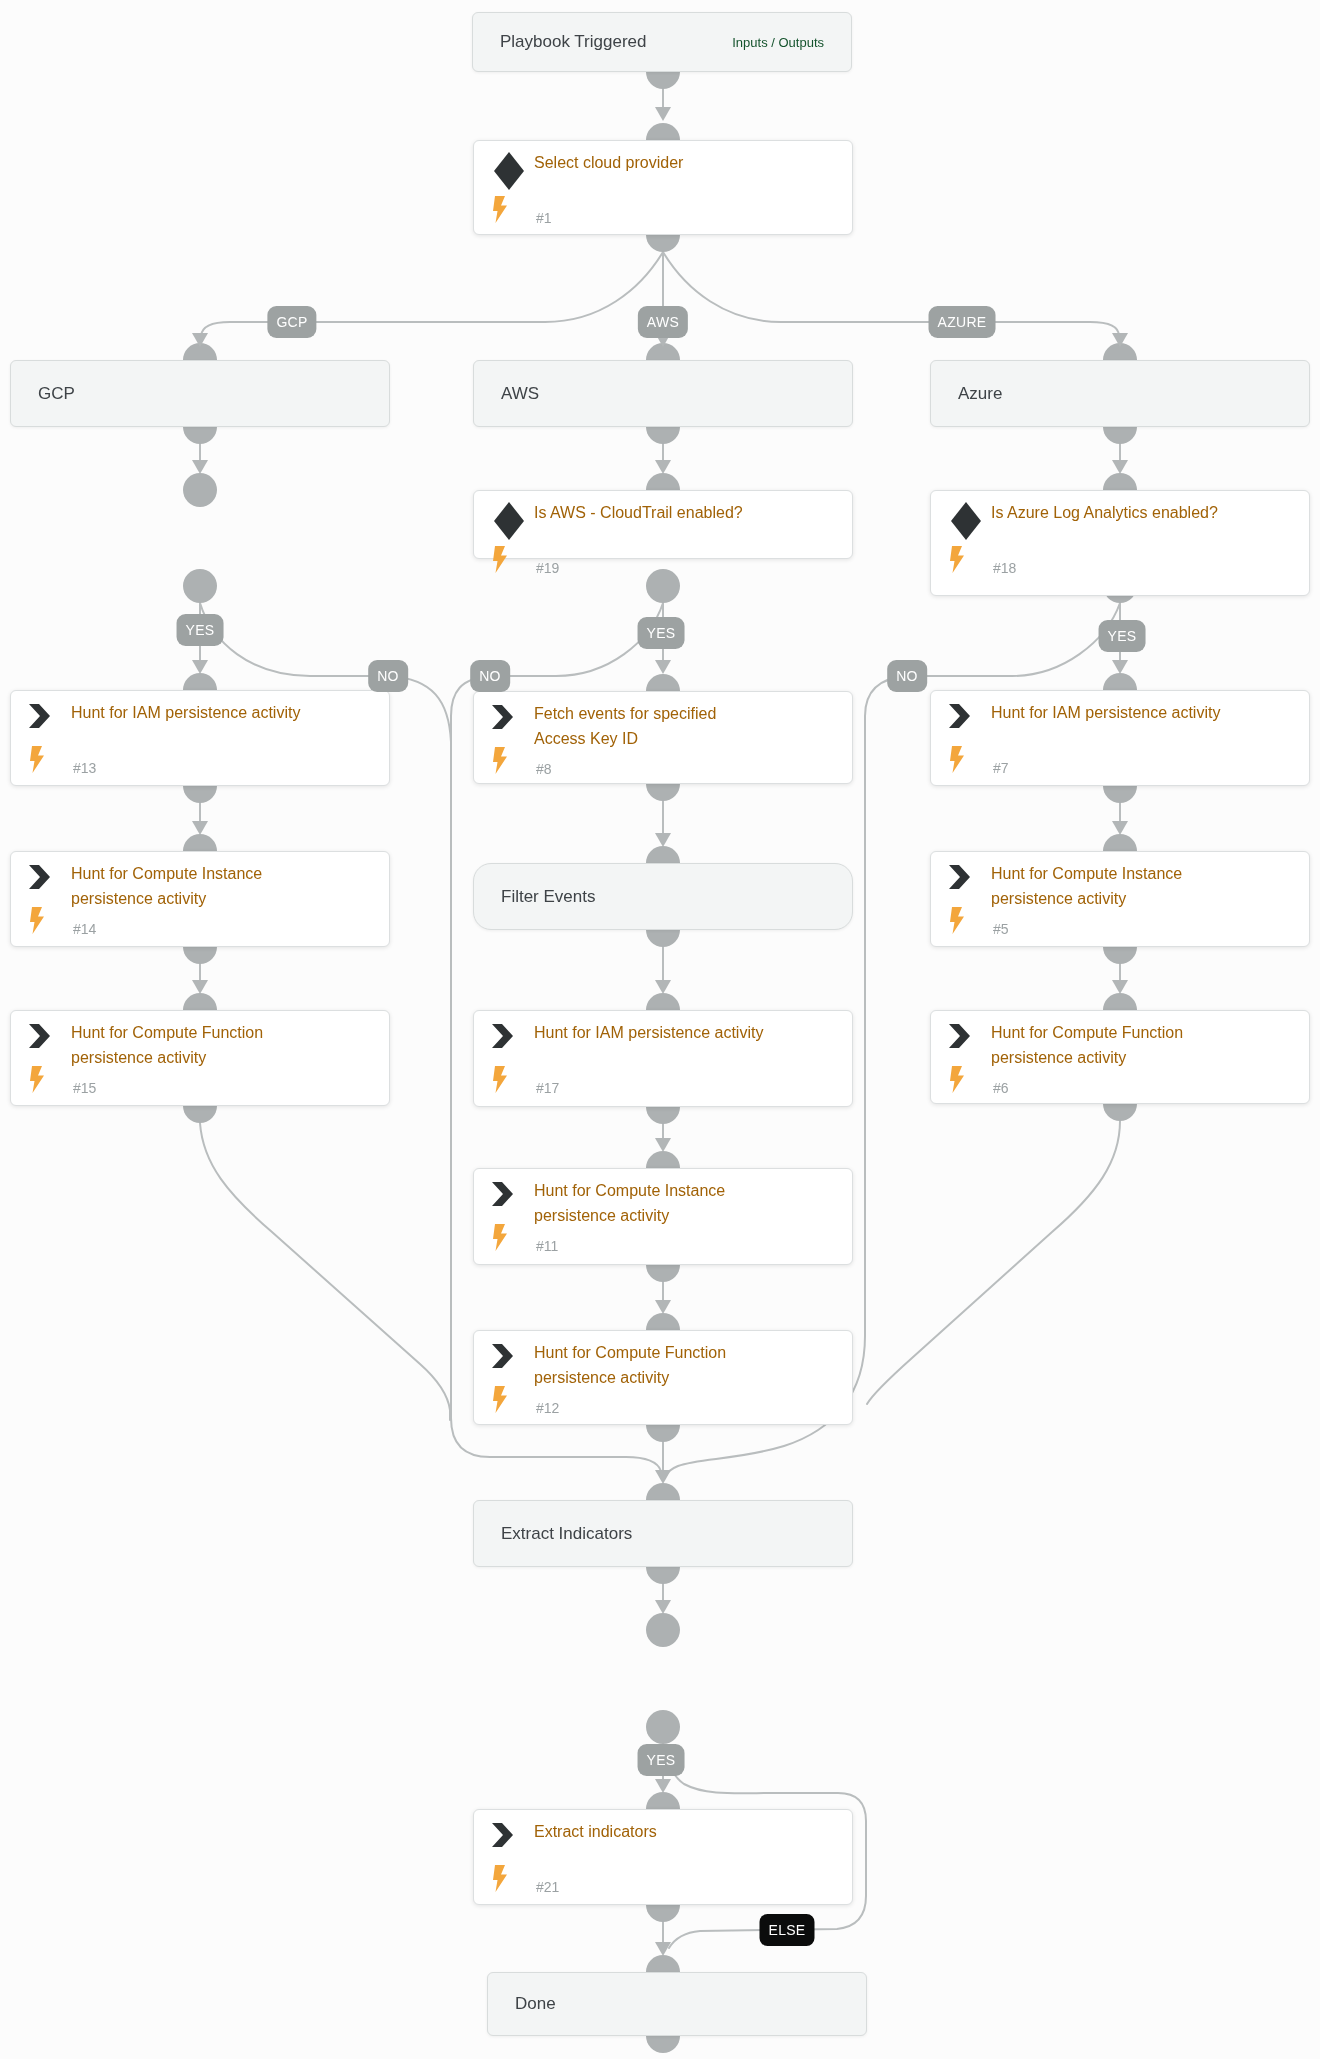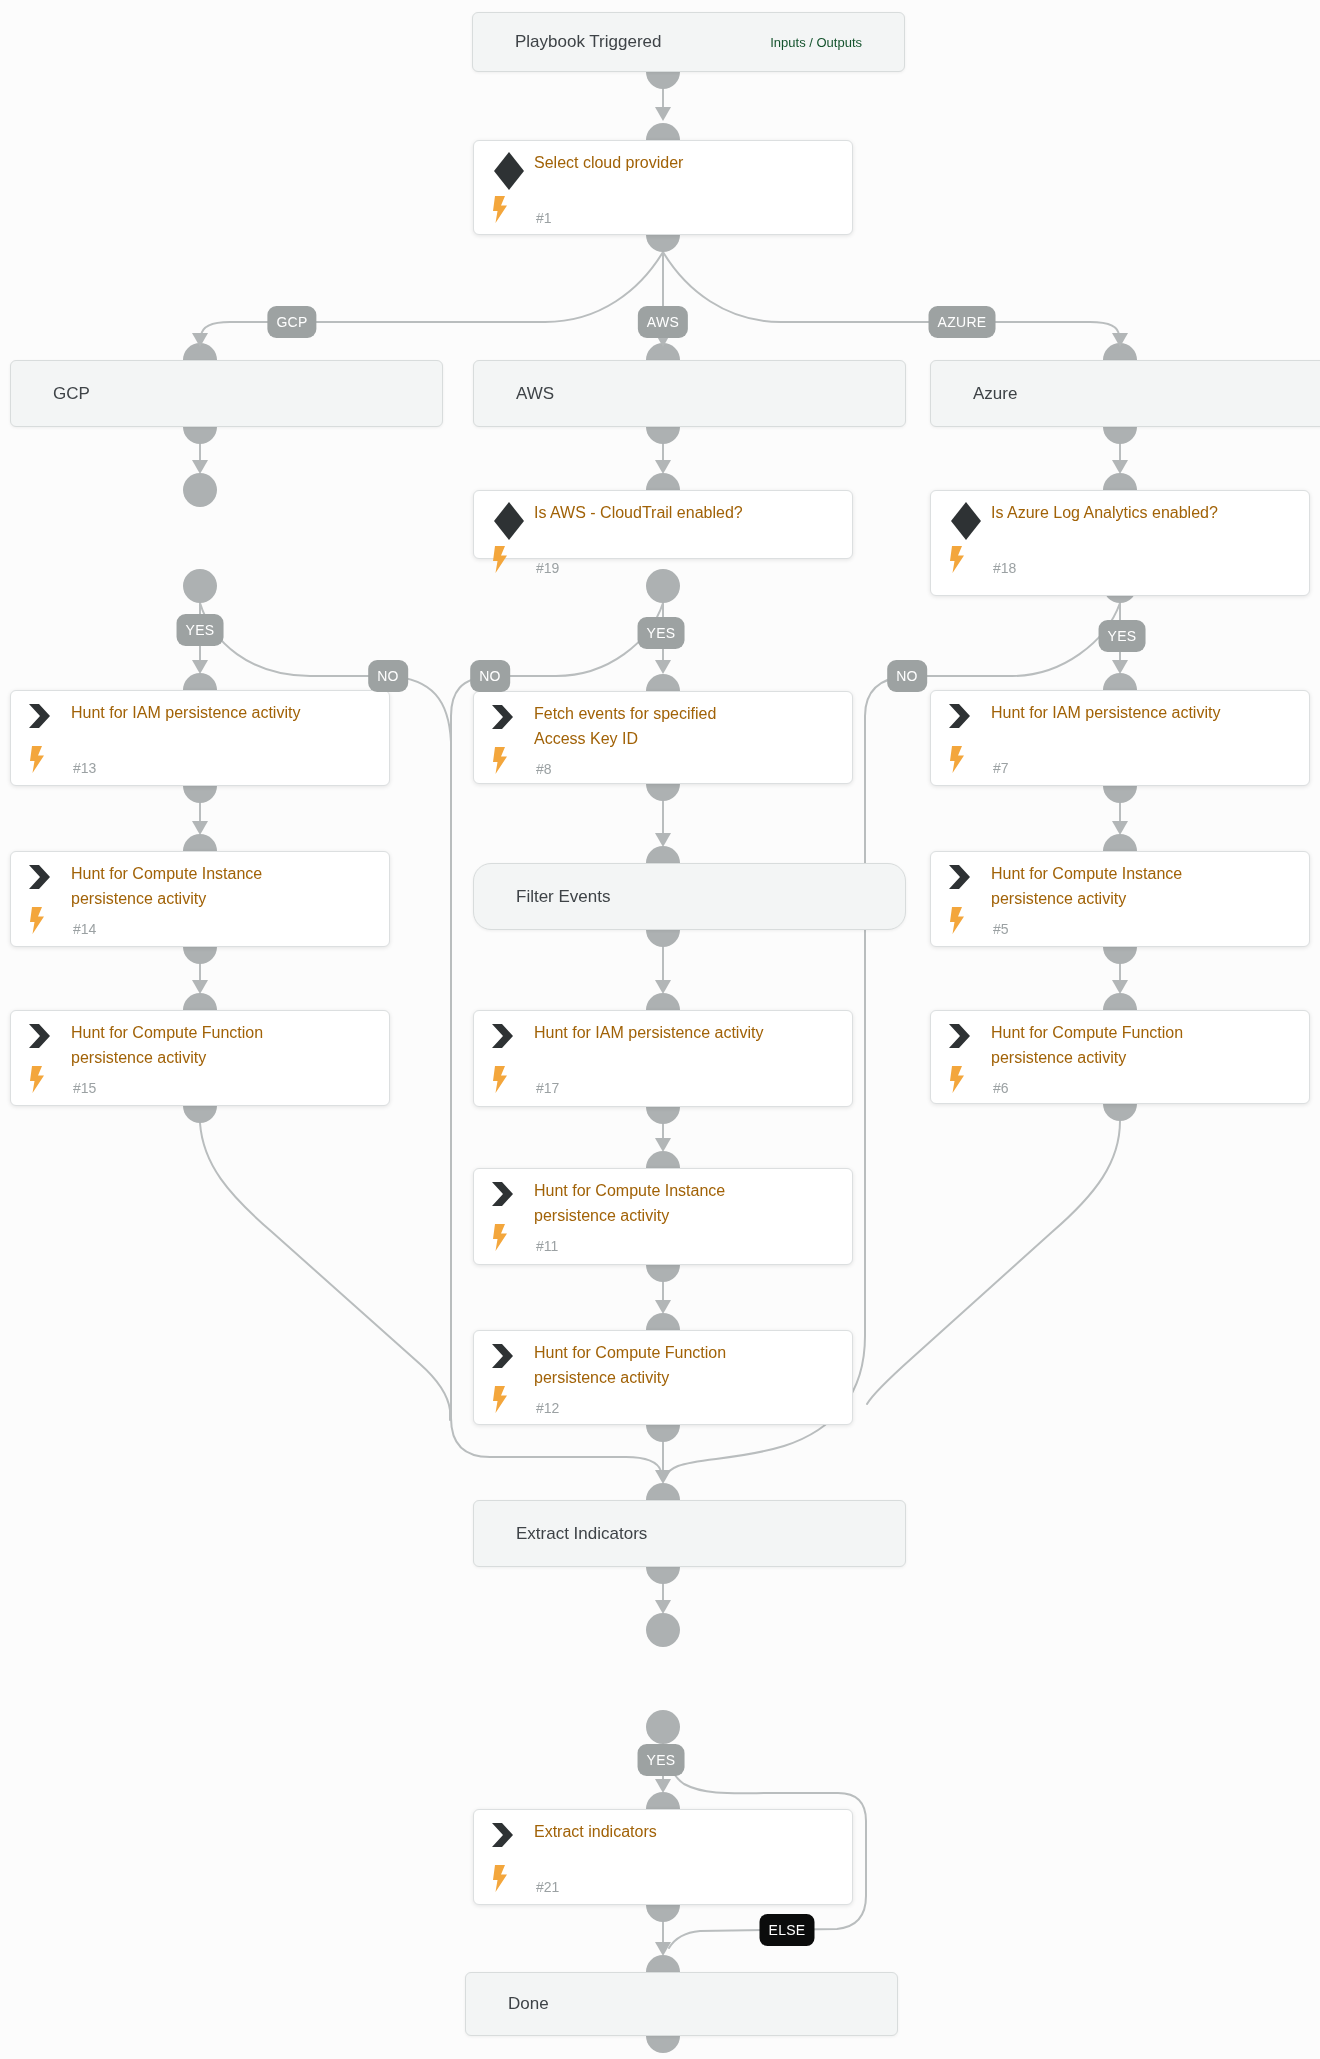--- a/index.html
+++ b/index.html
@@ -7,23 +7,23 @@
     position:relative;width:1320px;height:2059px;overflow:hidden;
     background:#fcfcfc;font-family:"Liberation Sans",sans-serif;
     -webkit-font-smoothing:antialiased;
   }
   .layer{position:absolute;left:0;top:0;z-index:1;}
   .node{
     position:absolute;width:380px;background:#ffffff;border:1px solid #dcdfe0;
     border-radius:6px;box-shadow:0 1px 4px rgba(0,0,0,.10);z-index:2;box-sizing:border-box;
   }
   .hdr{
-    position:absolute;width:433px;background:#f3f5f5;border:1px solid #d8dcdc;
+    position:absolute;width:380px;background:#f3f5f5;border:1px solid #d8dcdc;
     border-radius:6px;box-shadow:0 1px 3px rgba(0,0,0,.06);z-index:2;box-sizing:border-box;
-    display:flex;align-items:center;padding:0 42px;
+    display:flex;align-items:center;padding:0 27px;
   }
   .hdr-label{font-size:17px;color:#3e4347;}
   .io-link{margin-left:auto;font-size:13px;color:#14532d;cursor:pointer;}
   .title{position:absolute;left:60px;top:9px;width:260px;font-size:16px;line-height:25px;color:#a16207;}
   .title.narrow{width:200px;}
   .num{position:absolute;left:62px;top:69px;font-size:14px;color:#9ba1a3;}
   .icon{position:absolute;left:18px;top:13px;line-height:0;}
   .icon.decision{left:20px;top:11px;}
   .bolt{position:absolute;left:19px;top:55px;line-height:0;}
   .badge{
@@ -301,21 +301,21 @@
   <div class="node" style="left:473px;top:1809px;height:96px;">
     <span class="icon"><svg width="21" height="24" viewBox="0 0 21 24">
           <polygon points="0,0 10,0 21,12 10,24 0,24 11,12" fill="#2e3234"></polygon>
         </svg></span>
     <div class="title">Extract indicators</div>
     <span class="bolt"><svg width="15" height="27" viewBox="0 0 15 27">
           <polygon points="9,0 2,0 0,15 4.5,15 2.5,27 14,9.5 8,9.5 12,0" fill="#f3a63c"></polygon>
         </svg></span>
     <div class="num">#21</div>
   </div>
-  <div class="hdr" style="left:465px;top:1972px;height:64px;">
+  <div class="hdr" style="left:487px;top:1972px;height:64px;">
     <div class="hdr-label">Done</div>
   </div>
 
   <div class="badge" style="left:292px;top:322px;">GCP</div>
   <div class="badge" style="left:663px;top:322px;">AWS</div>
   <div class="badge" style="left:962px;top:322px;">AZURE</div>
   <div class="badge" style="left:200px;top:630px;">YES</div>
   <div class="badge" style="left:388px;top:676px;">NO</div>
   <div class="badge" style="left:661px;top:633px;">YES</div>
   <div class="badge" style="left:490px;top:676px;">NO</div>

